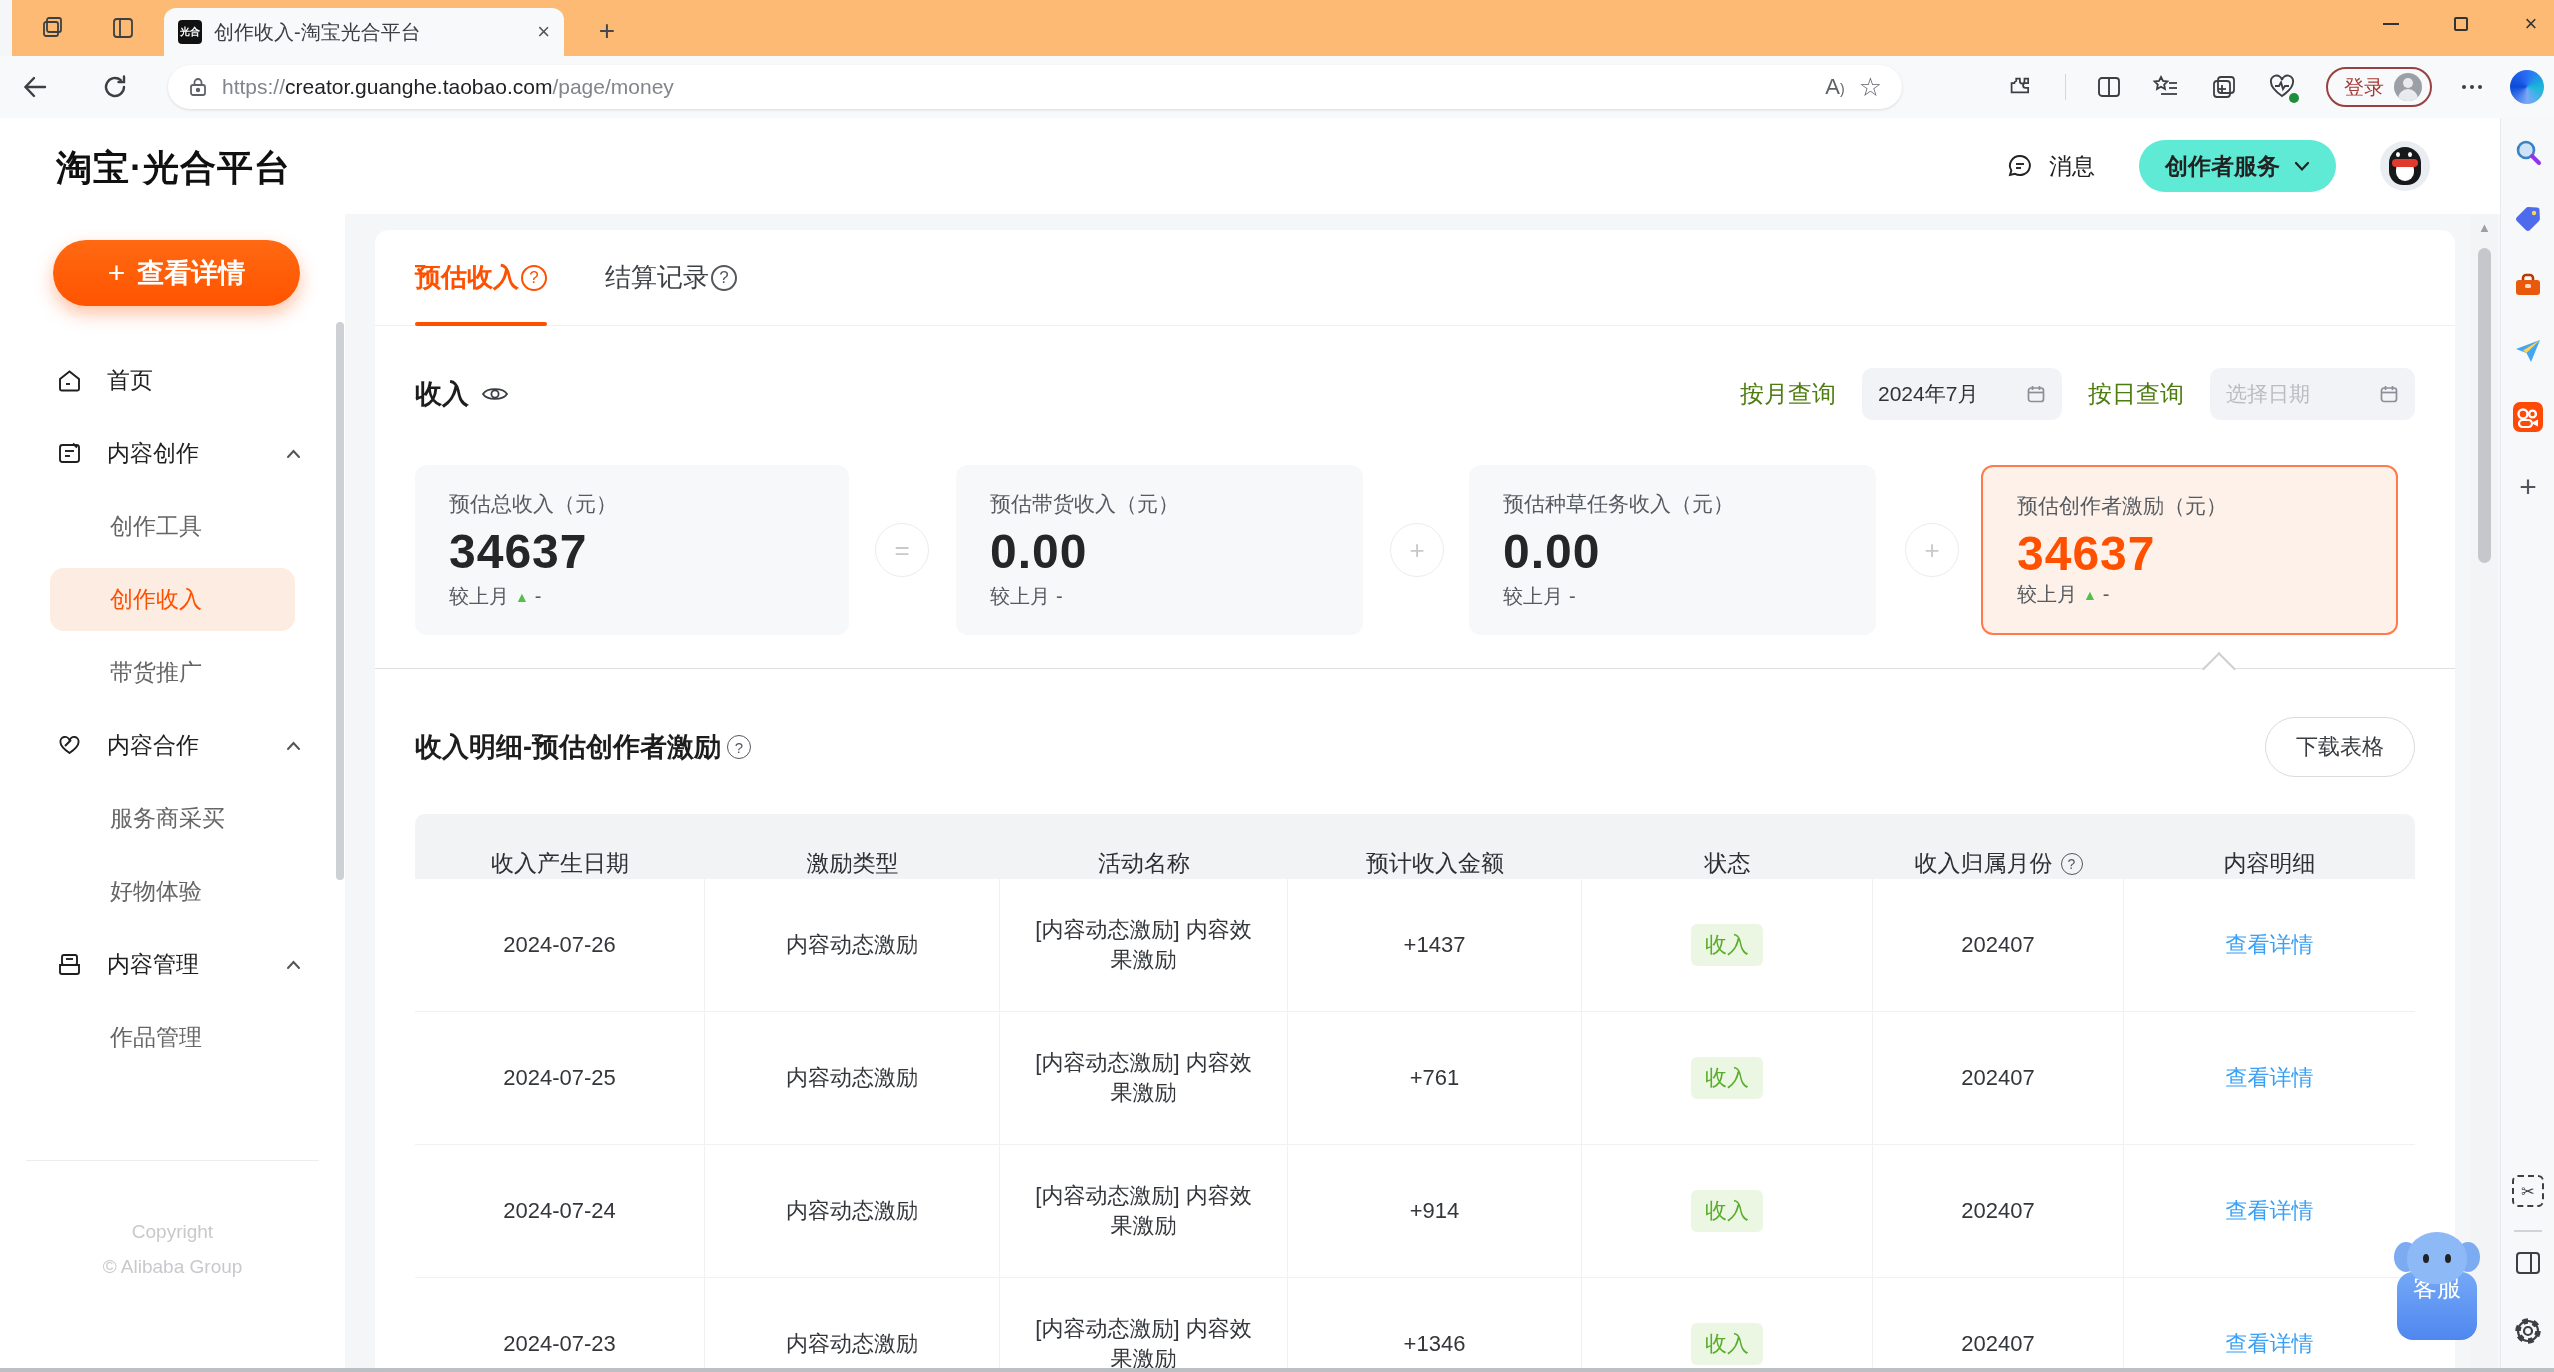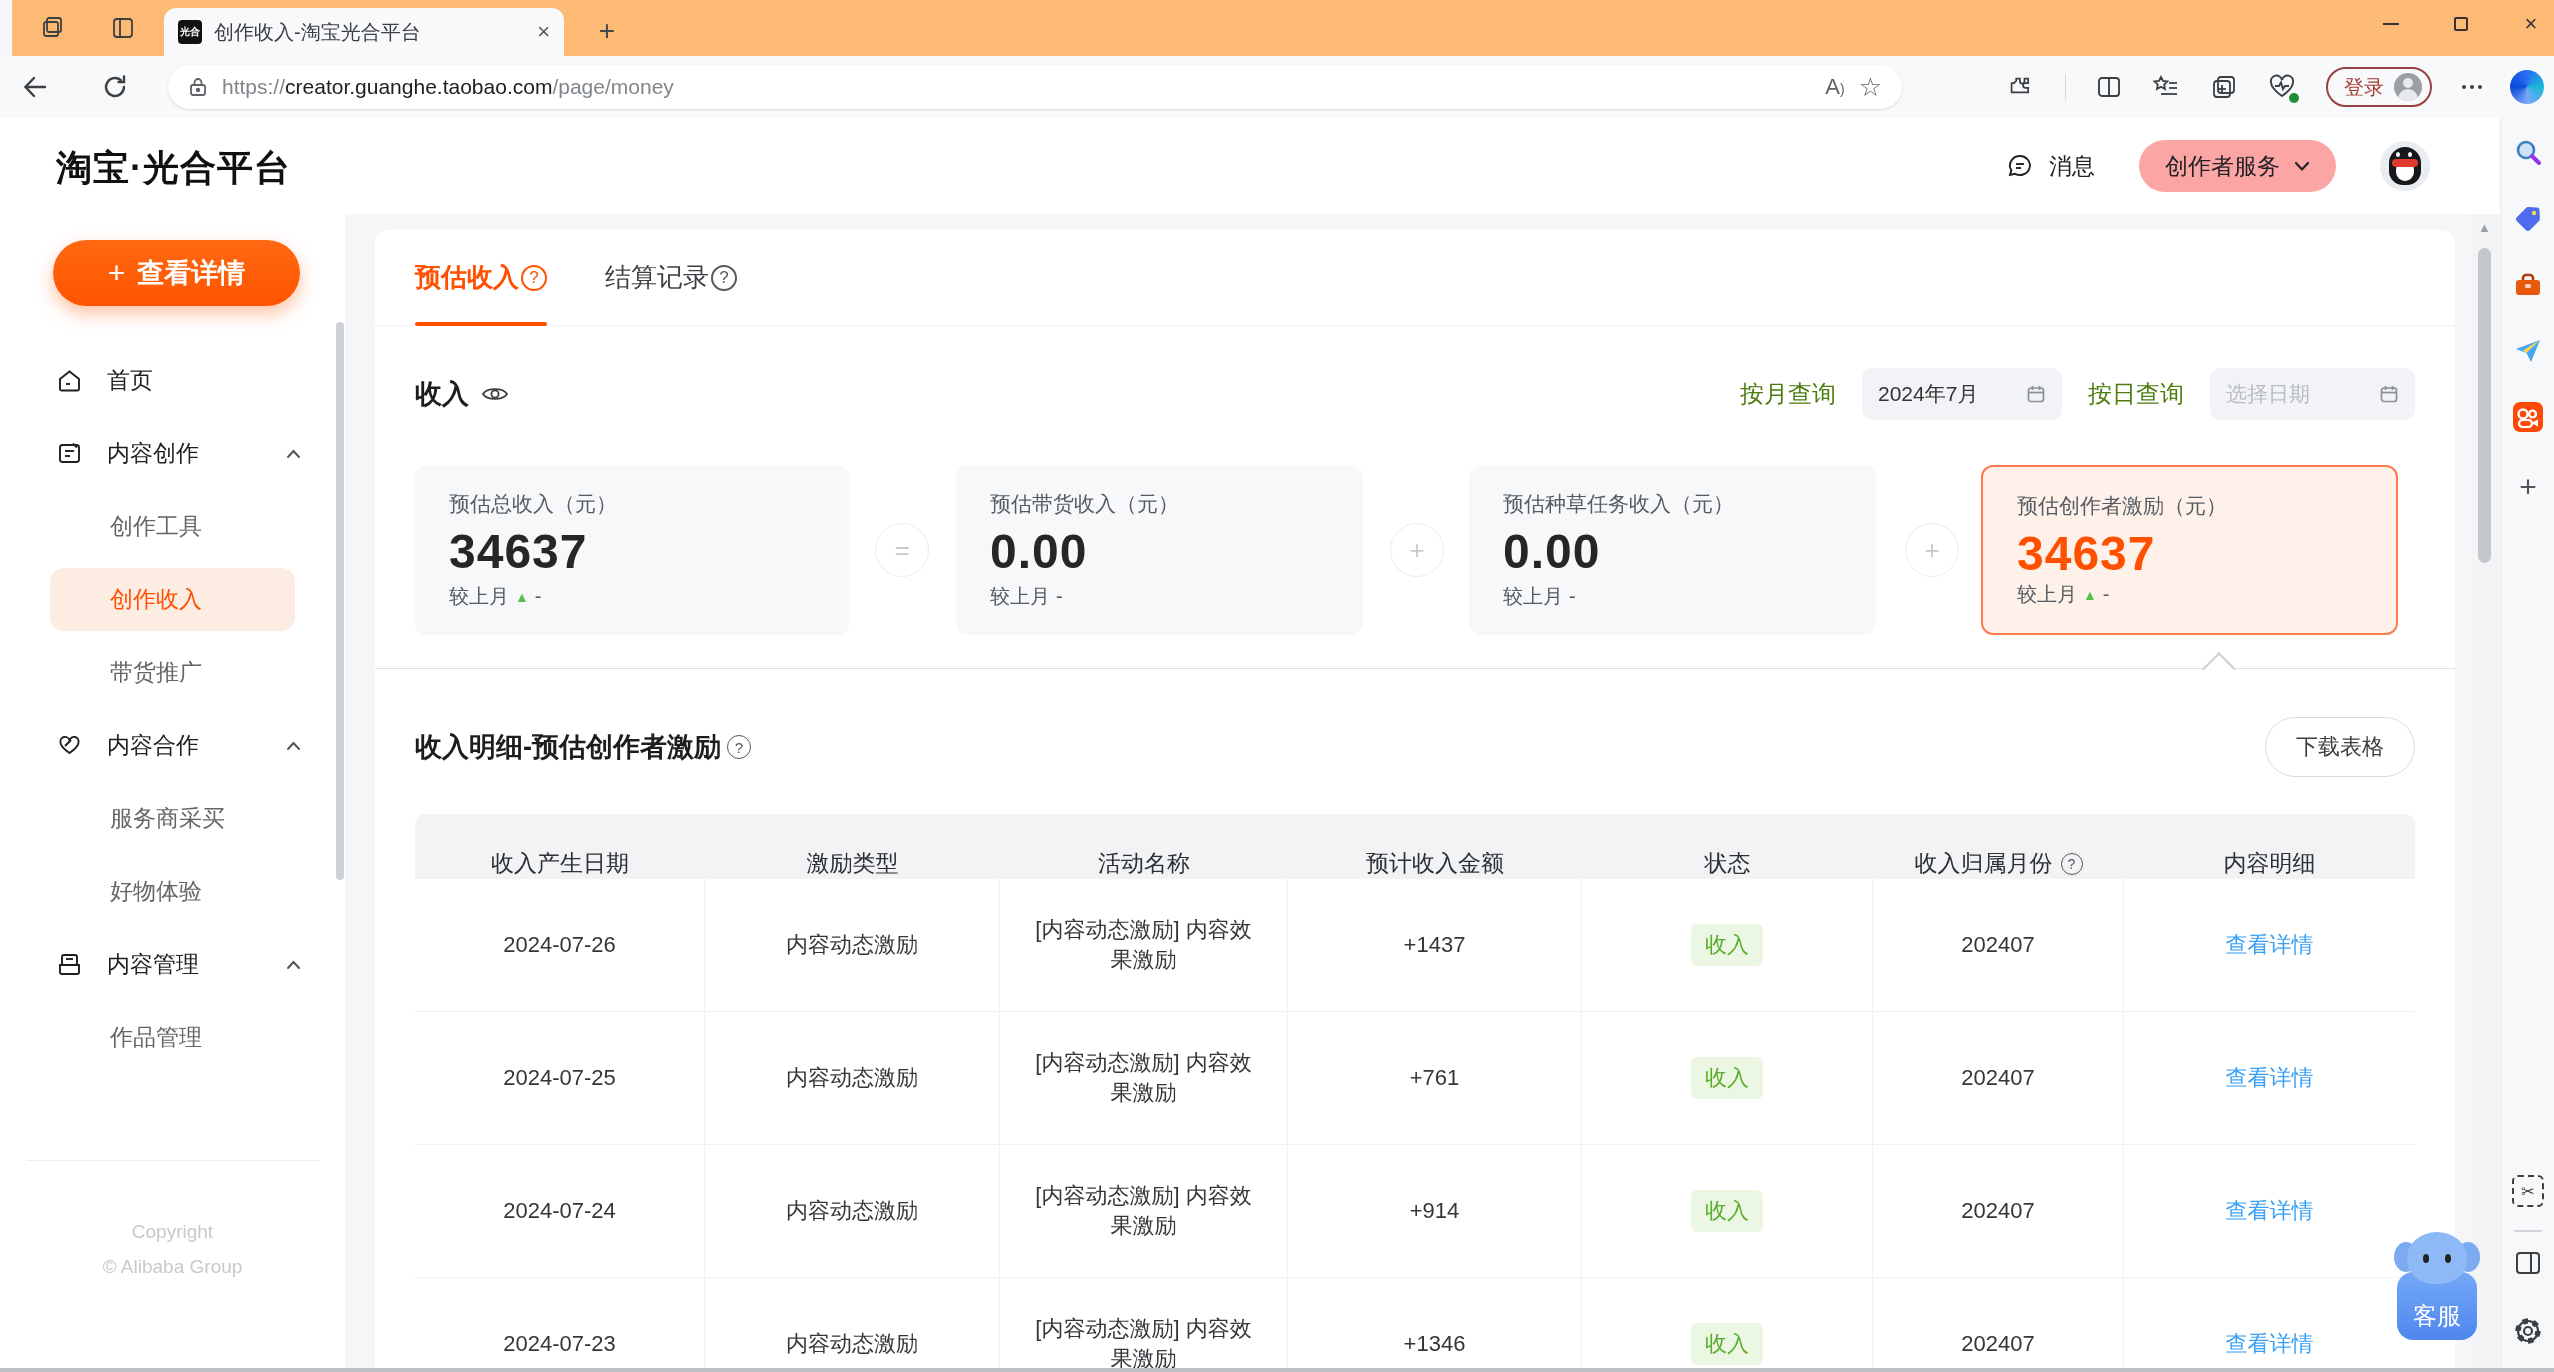--- a/index.html
+++ b/index.html
@@ -44,22 +44,22 @@
   .person-badge::after{ content:""; position:absolute; left:4px; top:16px; width:20px; height:12px; border-radius:10px 10px 0 0; background:#e8eaed; }
   .dots{ display:flex; gap:4px; } .dots i{ width:4px; height:4px; border-radius:50%; background:#3c4043; }
   .copilot{ position:absolute; right:10px; top:14px; width:34px; height:34px; border-radius:50%;
     background:conic-gradient(#2a6df5,#19b8d8,#7aa7f8,#0b4bd8,#2a6df5); }
 
   
   .site-header{ position:absolute; left:0; top:118px; width:2500px; height:96px; background:#fff; }
   .logo{ position:absolute; left:56px; top:26px; font-size:36px; font-weight:800; color:#101010; letter-spacing:1px; }
   .hdr-right{ position:absolute; right:70px; top:0; height:96px; display:flex; align-items:center; gap:44px; }
   .msg-item{ display:flex; align-items:center; gap:15px; font-size:23px; color:#222; }
-  .service-pill{ height:52px; background:#fca5a5; border-radius:26px; display:flex; align-items:center; gap:14px;
-    padding:0 26px; font-size:23px; color:#222; }
+  .service-pill{ height:52px; background:#5eead4; border-radius:26px; display:flex; align-items:center; gap:14px;
+    padding:0 26px; font-size:23px; color:#222;font-weight:bold; }
   .avatar{ width:50px; height:50px; border-radius:50%; background:#e9edf2; position:relative; overflow:hidden; }
   .penguin-body{ position:absolute; left:9px; top:6px; width:32px; height:38px; background:#17181a; border-radius:16px 16px 14px 14px; }
   .penguin-belly{ position:absolute; left:16px; top:20px; width:18px; height:20px; background:#fff; border-radius:9px; }
   .penguin-scarf{ position:absolute; left:12px; top:18px; width:26px; height:8px; background:#e03a2f; border-radius:4px; }
   .penguin-eye{ position:absolute; top:11px; width:4px; height:5px; background:#fff; border-radius:50%; }
 
   
   .page-body{ position:absolute; left:0; top:214px; width:2500px; height:1158px; background:#f5f6f8; }
   .sidebar{ position:absolute; left:0; top:0; width:345px; height:1158px; background:#fff; }
   .publish-btn{
@@ -133,22 +133,22 @@
   
   .page-scroll-track{ position:absolute; left:2470px; top:214px; width:28px; height:1158px; background:#f3f4f6; }
   .page-scroll-arrow{ position:absolute; left:2478px; top:220px; color:#9aa0a6; font-size:13px; }
   .page-scroll-thumb{ position:absolute; left:2478px; top:248px; width:13px; height:315px; background:#c4c8cd; border-radius:7px; }
   .edge-rail{ position:absolute; left:2500px; top:118px; width:54px; height:1254px; background:#f7f8fa; border-left:1px solid #e8eaed; }
   .rail-icon{ position:absolute; left:10px; width:34px; height:34px; display:flex; align-items:center; justify-content:center; }
   .rail-div{ position:absolute; left:13px; width:28px; height:2px; background:#d0d3d7; }
   .snipbox{ width:32px; height:32px; border:2px dashed #3c4043; border-radius:6px; display:flex; align-items:center; justify-content:center; font-size:16px; color:#3c4043; }
   .kefu{ position:absolute; left:2392px; top:1232px; width:90px; height:112px; }
   .kefu-box{ position:absolute; left:5px; top:40px; width:80px; height:68px; border-radius:16px;
-    background:linear-gradient(180deg,#74a9f7,#4f87ef); display:flex; align-items:flex-end; justify-content:center;
-    color:#fff; font-size:24px; padding-bottom:8px; }
+    background:linear-gradient(180deg,#74a9f7,#4f87ef); display:flex; align-items:flex-start; justify-content:center;
+    color:#fff; font-size:24px; padding-bottom:22px; }
   .kefu-head{ position:absolute; left:15px; top:0; width:60px; height:52px; background:#8db9f6; border-radius:50% 50% 46% 46%; }
   .kefu-ear{ position:absolute; top:10px; width:24px; height:30px; background:#7cabf2; border-radius:50%; }
   .kefu-eye{ position:absolute; top:22px; width:6px; height:9px; background:#222; border-radius:50%; }
   .bottom-frame{ position:absolute; left:0; top:1368px; width:2554px; height:4px; background:#bcc0c5; }
   svg{ display:block; }
 </style>
 </head>
 <body>
 
 <div class="screen">

